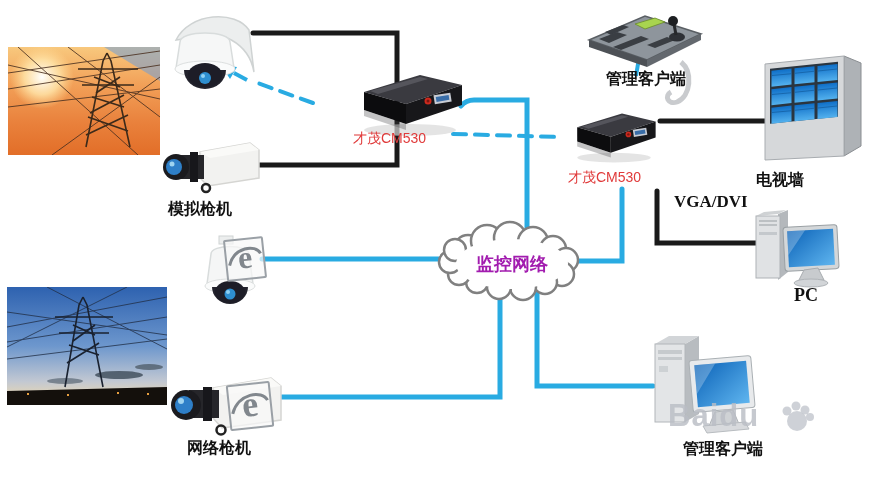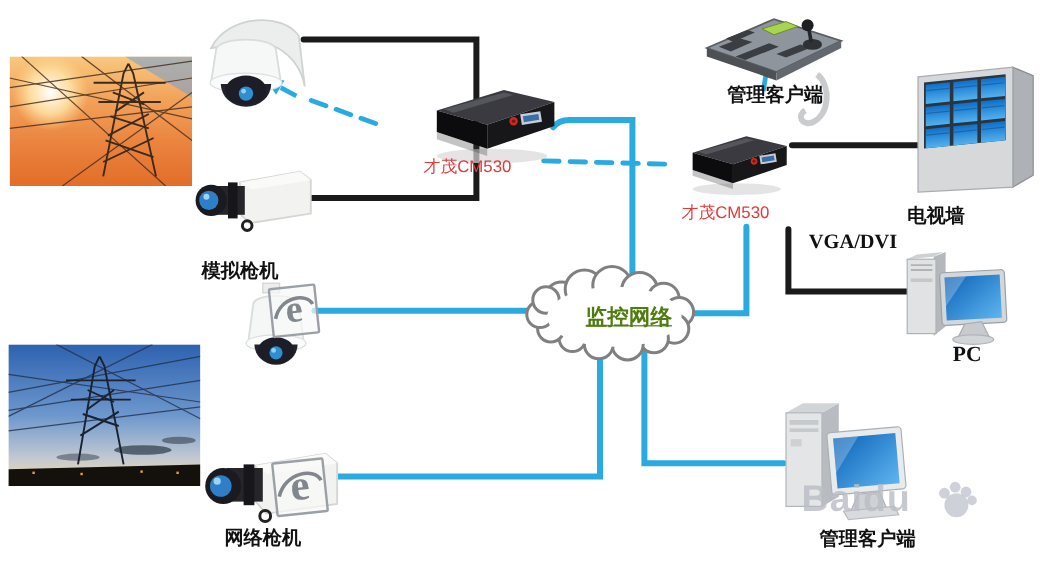--- a/index.html
+++ b/index.html
@@ -16,22 +16,22 @@
   .ie-box .e{position:absolute;left:50%;top:50%;transform:translate(-50%,-54%);
              font-family:"Liberation Serif","DejaVu Serif",serif;font-weight:bold;
              color:#81878d;}
   .ie-box svg{position:absolute;left:0;top:0;}
   #watermark{position:absolute;left:648px;top:398px;z-index:6;pointer-events:none;
              color:rgba(186,189,196,0.82);}
   #watermark .row1{display:flex;align-items:center;margin-left:20px;gap:20px;}
   #watermark .brand{font-size:31px;font-weight:bold;letter-spacing:1px;}
   #watermark .suffix{font-size:30px;font-weight:bold;color:rgba(198,201,208,0.85);margin-left:4px;}
   #watermark .url{font-size:20px;margin-top:-2px;color:rgba(196,199,206,0.8);letter-spacing:1px;}
-  .cloud-lbl{position:absolute;left:464px;top:252px;width:120px;text-align:center;
-             z-index:5;font-weight:bold;font-size:18px;color:#4d7c0f;text-decoration:underline;}
+  .cloud-lbl{position:absolute;left:452px;top:252px;width:120px;text-align:center;
+             z-index:5;font-weight:bold;font-size:18px;color:#a21caf;}
 </style>
 </head>
 <body>
 
 <div id="canvas">
 
   <svg class="wires" width="870" height="482">
 
     <g stroke="#1a1a1a" stroke-width="5" fill="none" stroke-linecap="round">
       <path d="M253,33 H397 V165 H256"></path>
@@ -162,21 +162,21 @@
   <svg class="node" style="left:158px;top:138px;" width="105" height="62" viewBox="0 0 105 62">
     <polygon points="42,14 92,5 101,12 101,40 50,48 42,40" fill="#f2f2f0" stroke="#d5d5d2" stroke-width="1.5"></polygon>
     <polygon points="42,14 92,5 101,12 52,20" fill="#fafaf8"></polygon>
     <rect x="20" y="17" width="26" height="24" fill="#26262a"></rect>
     <rect x="32" y="14" width="8" height="30" fill="#17171b"></rect>
     <circle cx="18" cy="29" r="13" fill="#1b1b1f"></circle>
     <circle cx="16" cy="29" r="8" fill="#2e7fc8"></circle>
     <circle cx="14" cy="26" r="2.5" fill="#9fd4f0"></circle>
     <circle cx="48" cy="50" r="4" fill="none" stroke="#222" stroke-width="2.5"></circle>
   </svg>
-  <div class="lbl" style="left:168px;top:216px;">模拟枪机</div>
+  <div class="lbl" style="left:168px;top:199px;">模拟枪机</div>
 
   <svg class="node" style="left:183px;top:234px;" width="100" height="92" viewBox="0 0 100 92">
     <rect x="36" y="2" width="14" height="8" fill="#eceeee" stroke="#d0d4d4"></rect>
     <path d="M28,20 C28,10 66,10 66,20 L70,50 C70,60 24,60 24,50 Z" fill="#f5f6f6" stroke="#d8dcdc" stroke-width="1.5"></path>
     <ellipse cx="47" cy="52" rx="25" ry="7" fill="#fafbfb" stroke="#dcdfdf" stroke-width="1"></ellipse>
     <path d="M29,53 A18,17 0 0 0 65,53 Z" fill="#22222c"></path>
     <ellipse cx="47" cy="58" rx="15" ry="11" fill="#1d1d27"></ellipse>
     <circle cx="47" cy="60" r="5.5" fill="#2e8fd0"></circle>
     <circle cx="45" cy="58" r="2" fill="#8fd0f2"></circle>
   </svg>

